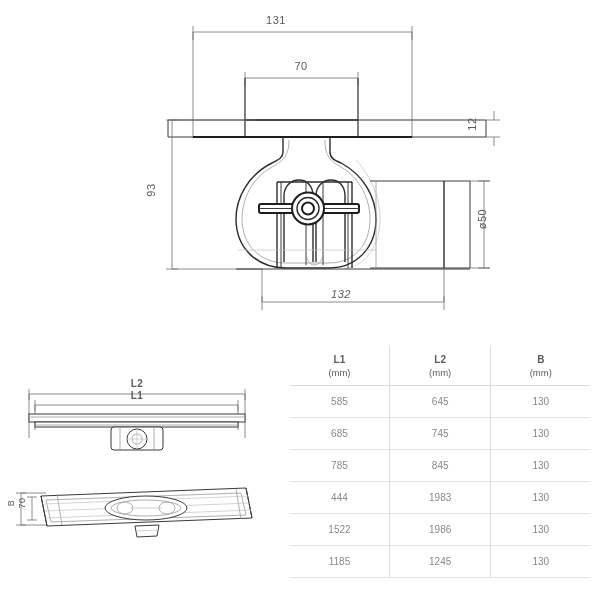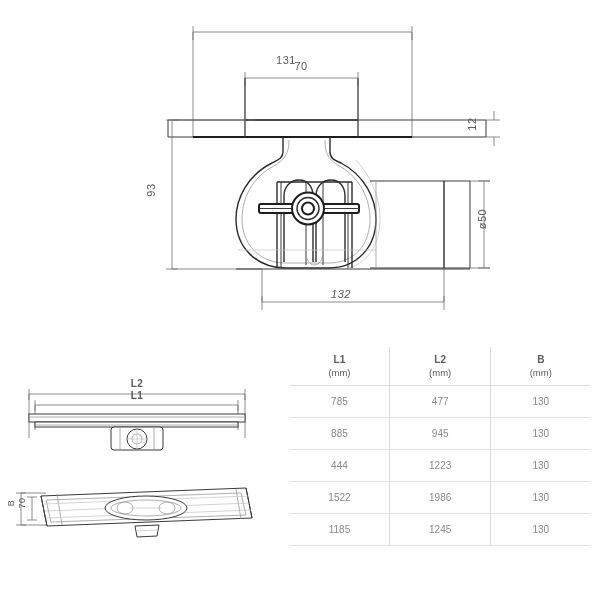--- a/index.html
+++ b/index.html
@@ -189,21 +189,21 @@
       <line class="dim" x1="262" y1="302" x2="444" y2="302"></line>
       <line class="dim" x1="262" y1="296" x2="262" y2="310"></line>
       <line class="dim" x1="444" y1="296" x2="444" y2="310"></line>
       <line class="dim" x1="262" y1="269" x2="262" y2="302"></line>
       <line class="dim" x1="444" y1="269" x2="444" y2="302"></line>
     </g>
 
     <line class="ln" x1="236" y1="269" x2="470" y2="269"></line>
   </svg>
 
-  <div class="abs dimtext" style="left:286px;top:14px;transform:translateX(-50%);margin-top:40px;">131</div>
+  <div class="abs dimtext" style="left:276px;top:14px;transform:translateX(-50%);">131</div>
 
   <div class="abs dimtext" style="left:301px;top:60px;transform:translateX(-50%);">70</div>
 
   <div class="abs dimtext rot" style="left:461px;top:118px;width:22px;text-align:center;">12</div>
 
   <div class="abs dimtext rot" style="left:140px;top:184px;width:22px;text-align:center;">93</div>
 
   <div class="abs dimtext rot" style="left:465px;top:213px;width:34px;text-align:center;">ø50</div>
 
   <div class="abs dimtext" style="left:341px;top:288px;transform:translateX(-50%);font-style:italic;">132</div>
@@ -301,32 +301,37 @@
           <span class="hdr-unit">(mm)</span>
         </th>
         <th>
           <span class="hdr-main">B</span>
           <span class="hdr-unit">(mm)</span>
         </th>
       </tr>
     </thead>
     <tbody>
       <tr>
+        <td>585</td>
+        <td>645</td>
+        <td>130</td>
+      </tr>
+      <tr>
+        <td>685</td>
+        <td>745</td>
+        <td>130</td>
+      </tr>
+      <tr>
         <td>785</td>
-        <td>477</td>
-        <td>130</td>
-      </tr>
-      <tr>
-        <td>885</td>
-        <td>945</td>
+        <td>845</td>
         <td>130</td>
       </tr>
       <tr>
         <td>444</td>
-        <td>1223</td>
+        <td>1983</td>
         <td>130</td>
       </tr>
       <tr>
         <td>1522</td>
         <td>1986</td>
         <td>130</td>
       </tr>
       <tr>
         <td>1185</td>
         <td>1245</td>

